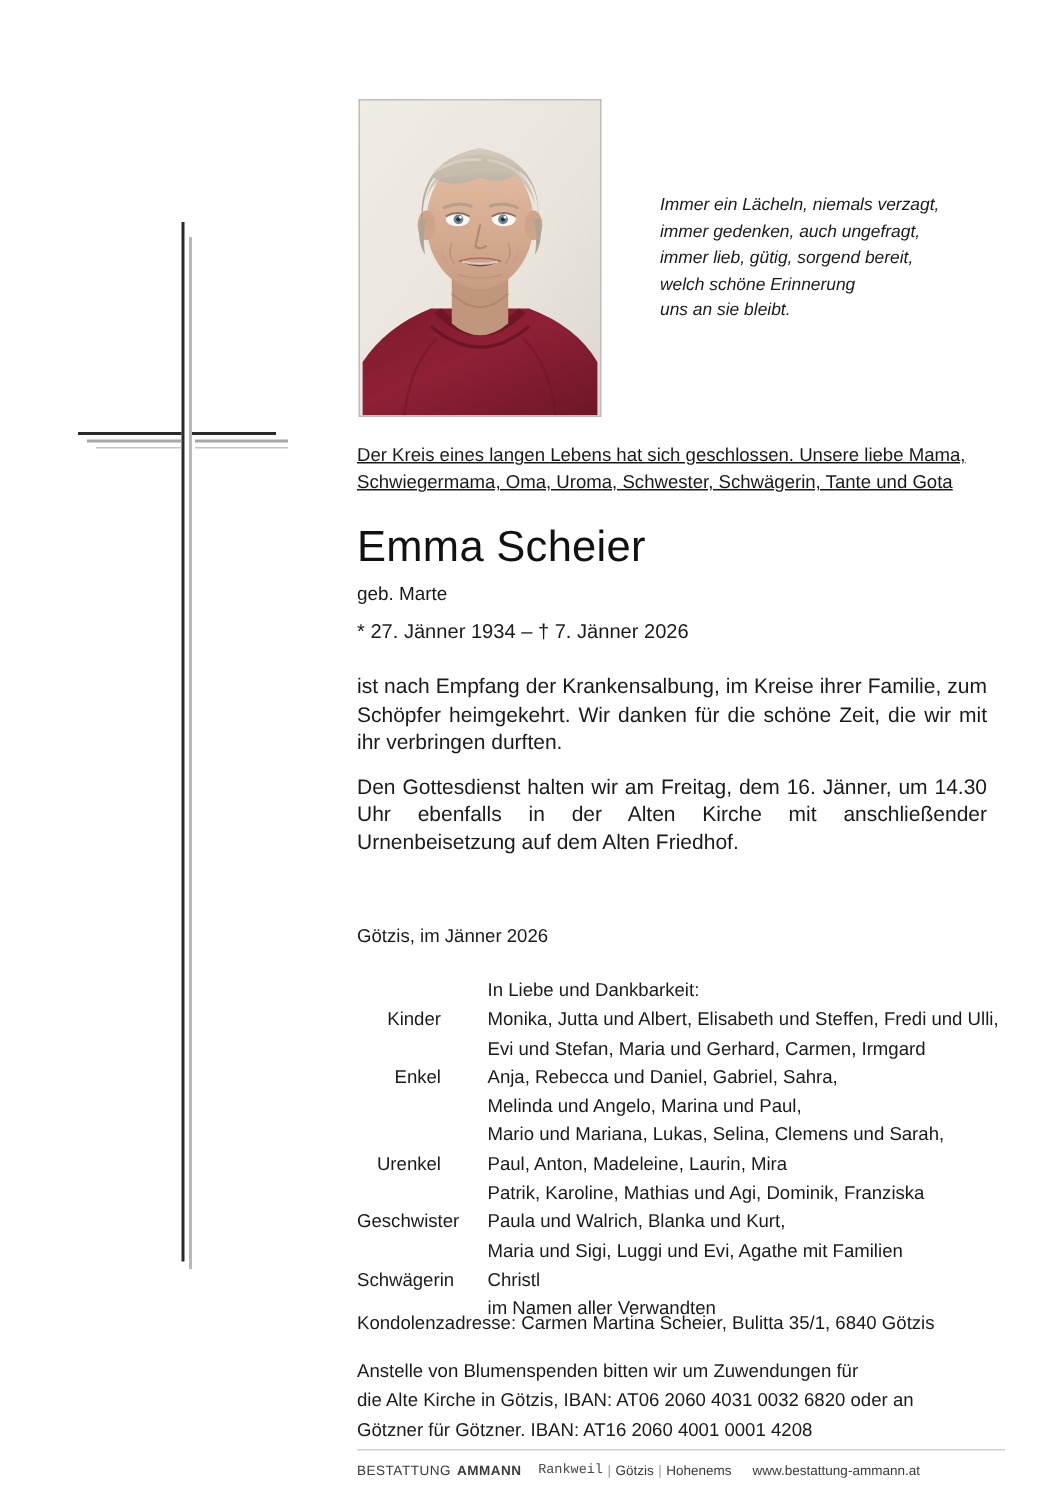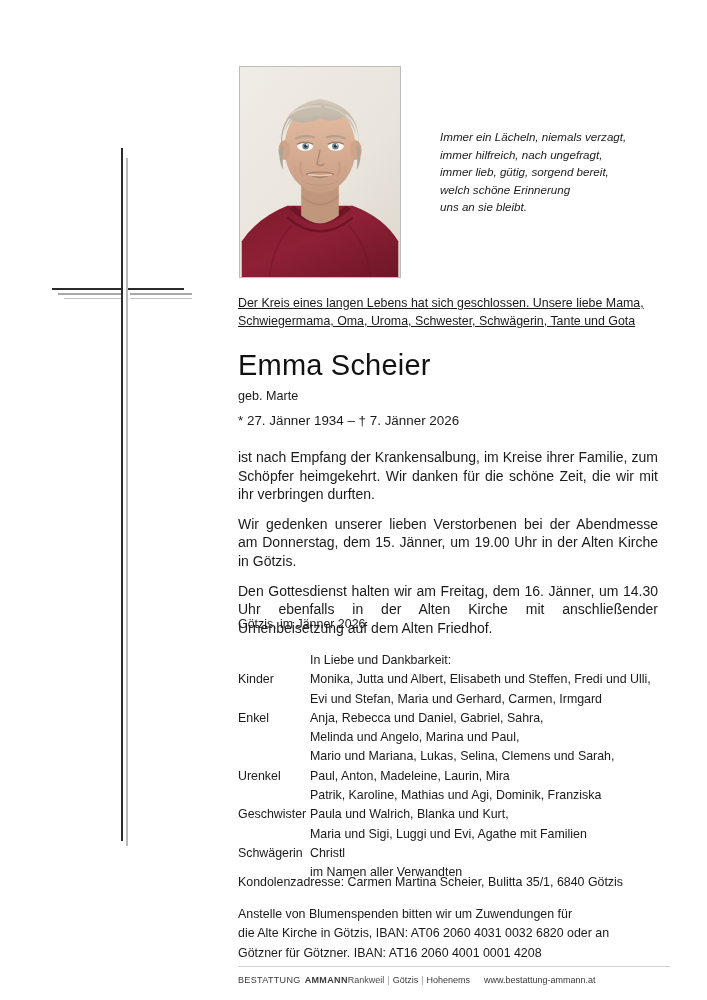--- a/index.html
+++ b/index.html
@@ -190,28 +190,29 @@
     font-size: 12.4px;
     line-height: 19.3px;
   }
   .fam-row {
     display: flex;
     align-items: baseline;
   }
   .fam-label {
     width: 72px;
     flex: 0 0 72px;
-    text-align: left;
+    text-align: right;
     padding-right: 16px;
     box-sizing: border-box;
     white-space: nowrap;
   }
   .fam-value {
     flex: 1 1 auto;
     white-space: nowrap;
+    margin-left: 15px;
   }
 
   
   #condolence {
     position: absolute;
     left: 238px;
     top: 873px;
     width: 430px;
     font-size: 12.4px;
     line-height: 18px;
@@ -245,21 +246,21 @@
     width: 432px;
     font-size: 9px;
     line-height: 13px;
     color: #3a3a3a;
     display: flex;
     align-items: flex-end;
     white-space: nowrap;
   }
   #footer .brand-light { letter-spacing: 0.35px; }
   #footer .brand-bold { font-weight: bold; letter-spacing: 0.35px; margin-left: 4px; }
-  #footer .towns { color: #4a4a4a; }
+  #footer .towns { margin-left: 11px; color: #4a4a4a; font-family: Liberation Mono, monospace; }
   #footer .sep { color: #9a9a9a; margin: 0 3px; }
   #footer .web { margin-left: 14px; color: #3a3a3a; }
 </style>
 </head>
 <body>
 
 <div id="card">
 
   <div id="cross">
     <div class="v-dark"></div>
@@ -348,40 +349,39 @@
       <path d="M62 96 Q59 104 64 110" fill="none" stroke="#bb9077" stroke-width="1.1" opacity="0.8"></path>
       <path d="M100 96 Q103 104 98 110" fill="none" stroke="#bb9077" stroke-width="1.1" opacity="0.8"></path>
       <path d="M55 100 Q56 106 59 110" fill="none" stroke="#c49b82" stroke-width="0.9" opacity="0.6"></path>
       <path d="M107 100 Q106 106 103 110" fill="none" stroke="#c49b82" stroke-width="0.9" opacity="0.6"></path>
       <path d="M66 117 Q81 122 96 117" fill="none" stroke="#bb9077" stroke-width="1" opacity="0.6"></path>
     </svg>
   </div>
 
   <div id="poem">
     <div>Immer ein Lächeln, niemals verzagt,</div>
-    <div>immer hilfreich, nach ungefragt,</div>
+    <div>immer gedenken, auch ungefragt,</div>
     <div>immer lieb, gütig, sorgend bereit,</div>
     <div>welch schöne Erinnerung</div>
     <div>uns an sie bleibt.</div>
   </div>
 
   <div id="intro">
     <div>Der Kreis eines langen Lebens hat sich geschlossen. Unsere liebe Mama,</div>
     <div>Schwiegermama, Oma, Uroma, Schwester, Schwägerin, Tante und Gota</div>
   </div>
 
   <div id="name-block">
     <div id="deceased-name">Emma Scheier</div>
     <div id="maiden-name">geb. Marte</div>
     <div id="life-dates">* 27. Jänner 1934  –  † 7. Jänner 2026</div>
   </div>
 
   <div id="body-text">
     <p>ist nach Empfang der Krankensalbung, im Kreise ihrer Familie, zum Schöpfer heimgekehrt. Wir danken für die schöne Zeit, die wir mit ihr verbringen durften.</p>
-    <p>Wir gedenken unserer lieben Verstorbenen bei der Abendmesse am Donnerstag, dem 15. Jänner, um 19.00 Uhr in der Alten Kirche in Götzis.</p>
     <p>Den Gottesdienst halten wir am Freitag, dem 16. Jänner, um 14.30 Uhr ebenfalls in der Alten Kirche mit anschließender Urnenbeisetzung auf dem Alten Friedhof.</p>
   </div>
 
   <div id="place-date">Götzis, im Jänner 2026</div>
 
   <div id="family">
     <div class="fam-row">
       <div class="fam-label"></div>
       <div class="fam-value">In Liebe und Dankbarkeit:</div>
     </div>

